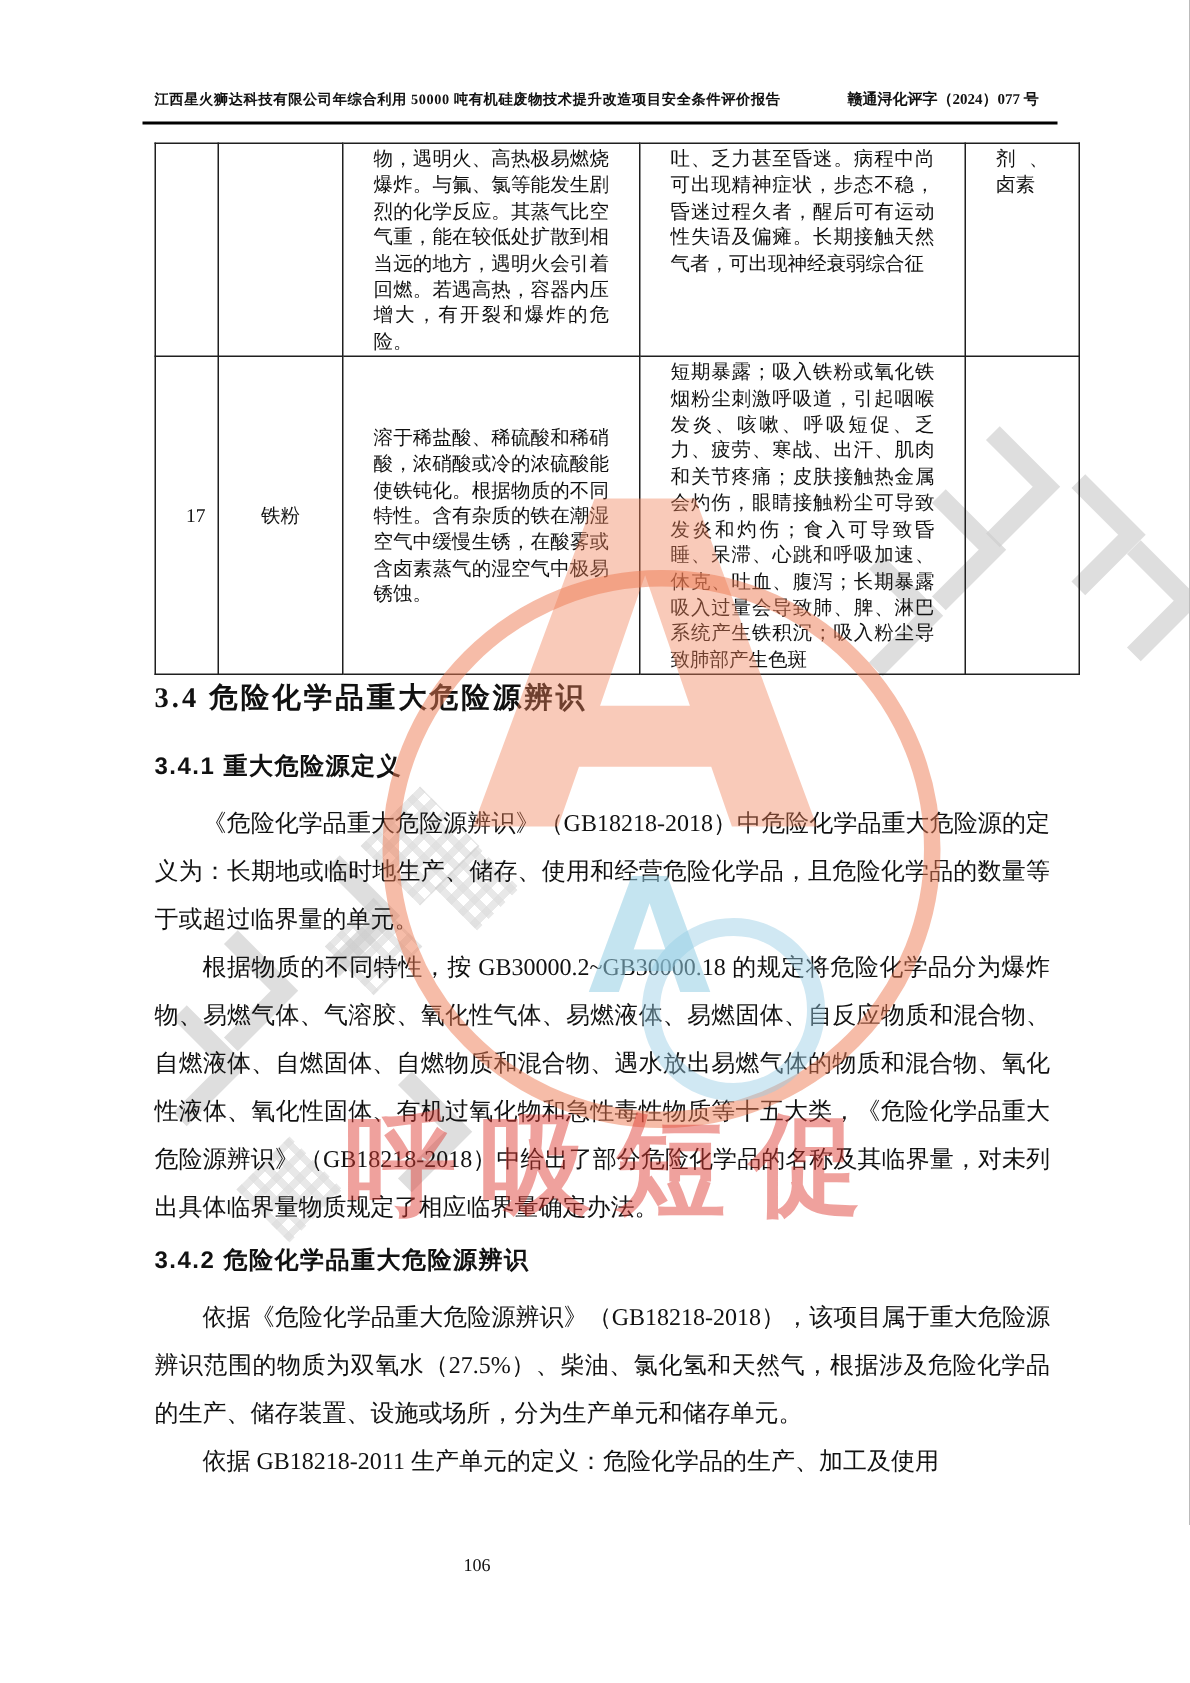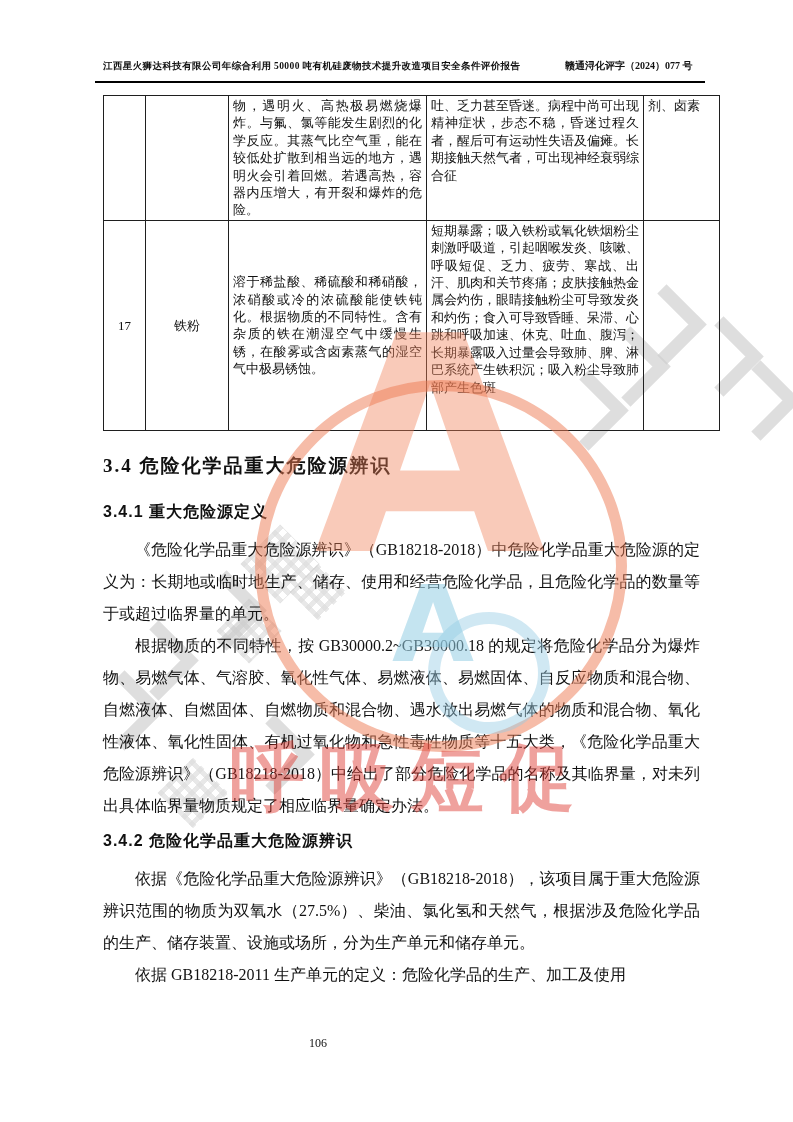--- a/index.html
+++ b/index.html
@@ -6,21 +6,21 @@
   .page {
     position:relative; width:793px; height:1122px; background:#ffffff;
     font-family:"Liberation Serif", serif; color:#111; overflow:hidden; margin:0 auto;
   }
   
   .hdr-left  { position:absolute; left:103px; top:60px; font-size:9.5px; font-weight:bold; letter-spacing:0.4px; z-index:3; }
   .hdr-right { position:absolute; left:565px; top:59px; font-size:10px;  font-weight:bold; z-index:3; }
   .hdr-rule  { position:absolute; left:95px;  top:81px; width:610px; height:1.6px; background:#000; z-index:3; }
   
   .tbl { position:absolute; left:103px; top:95px; width:616px; border-collapse:collapse; table-layout:fixed; z-index:3; background:transparent; }
-  .tbl td { border:1.6px solid #1f1f1f; font-size:13px; line-height:17.4px; padding:1px 4px; text-align:justify; overflow:hidden; box-sizing:border-box; }
+  .tbl td { border:1.6px solid #1f1f1f; font-size:13px; line-height:17.4px; padding:1px 20px; text-align:justify; overflow:hidden; box-sizing:border-box; }
   .tbl td.cmid  { text-align:center; vertical-align:middle; }
   .tbl td.vtop  { vertical-align:top; }
   .tbl td.vmid  { vertical-align:middle; }
   
   .content { position:absolute; left:103px; top:450px; width:597px; font-size:16px; line-height:32px; text-align:justify; z-index:3; }
   .h-main { font-size:19px; font-weight:bold; letter-spacing:2px; margin:0 0 14px 0; font-family:"Liberation Serif", serif; }
   .h-sub  { font-size:16px; font-weight:bold; letter-spacing:1px; margin:0 0 6px 0; font-family:"Liberation Sans", sans-serif; }
   .h-sub2 { margin-top:3px; }
   .content p { margin:0; text-indent:32px; }
   .pagenum { position:absolute; left:0; top:1036px; width:636px; text-align:center; font-size:12px; z-index:3; }

